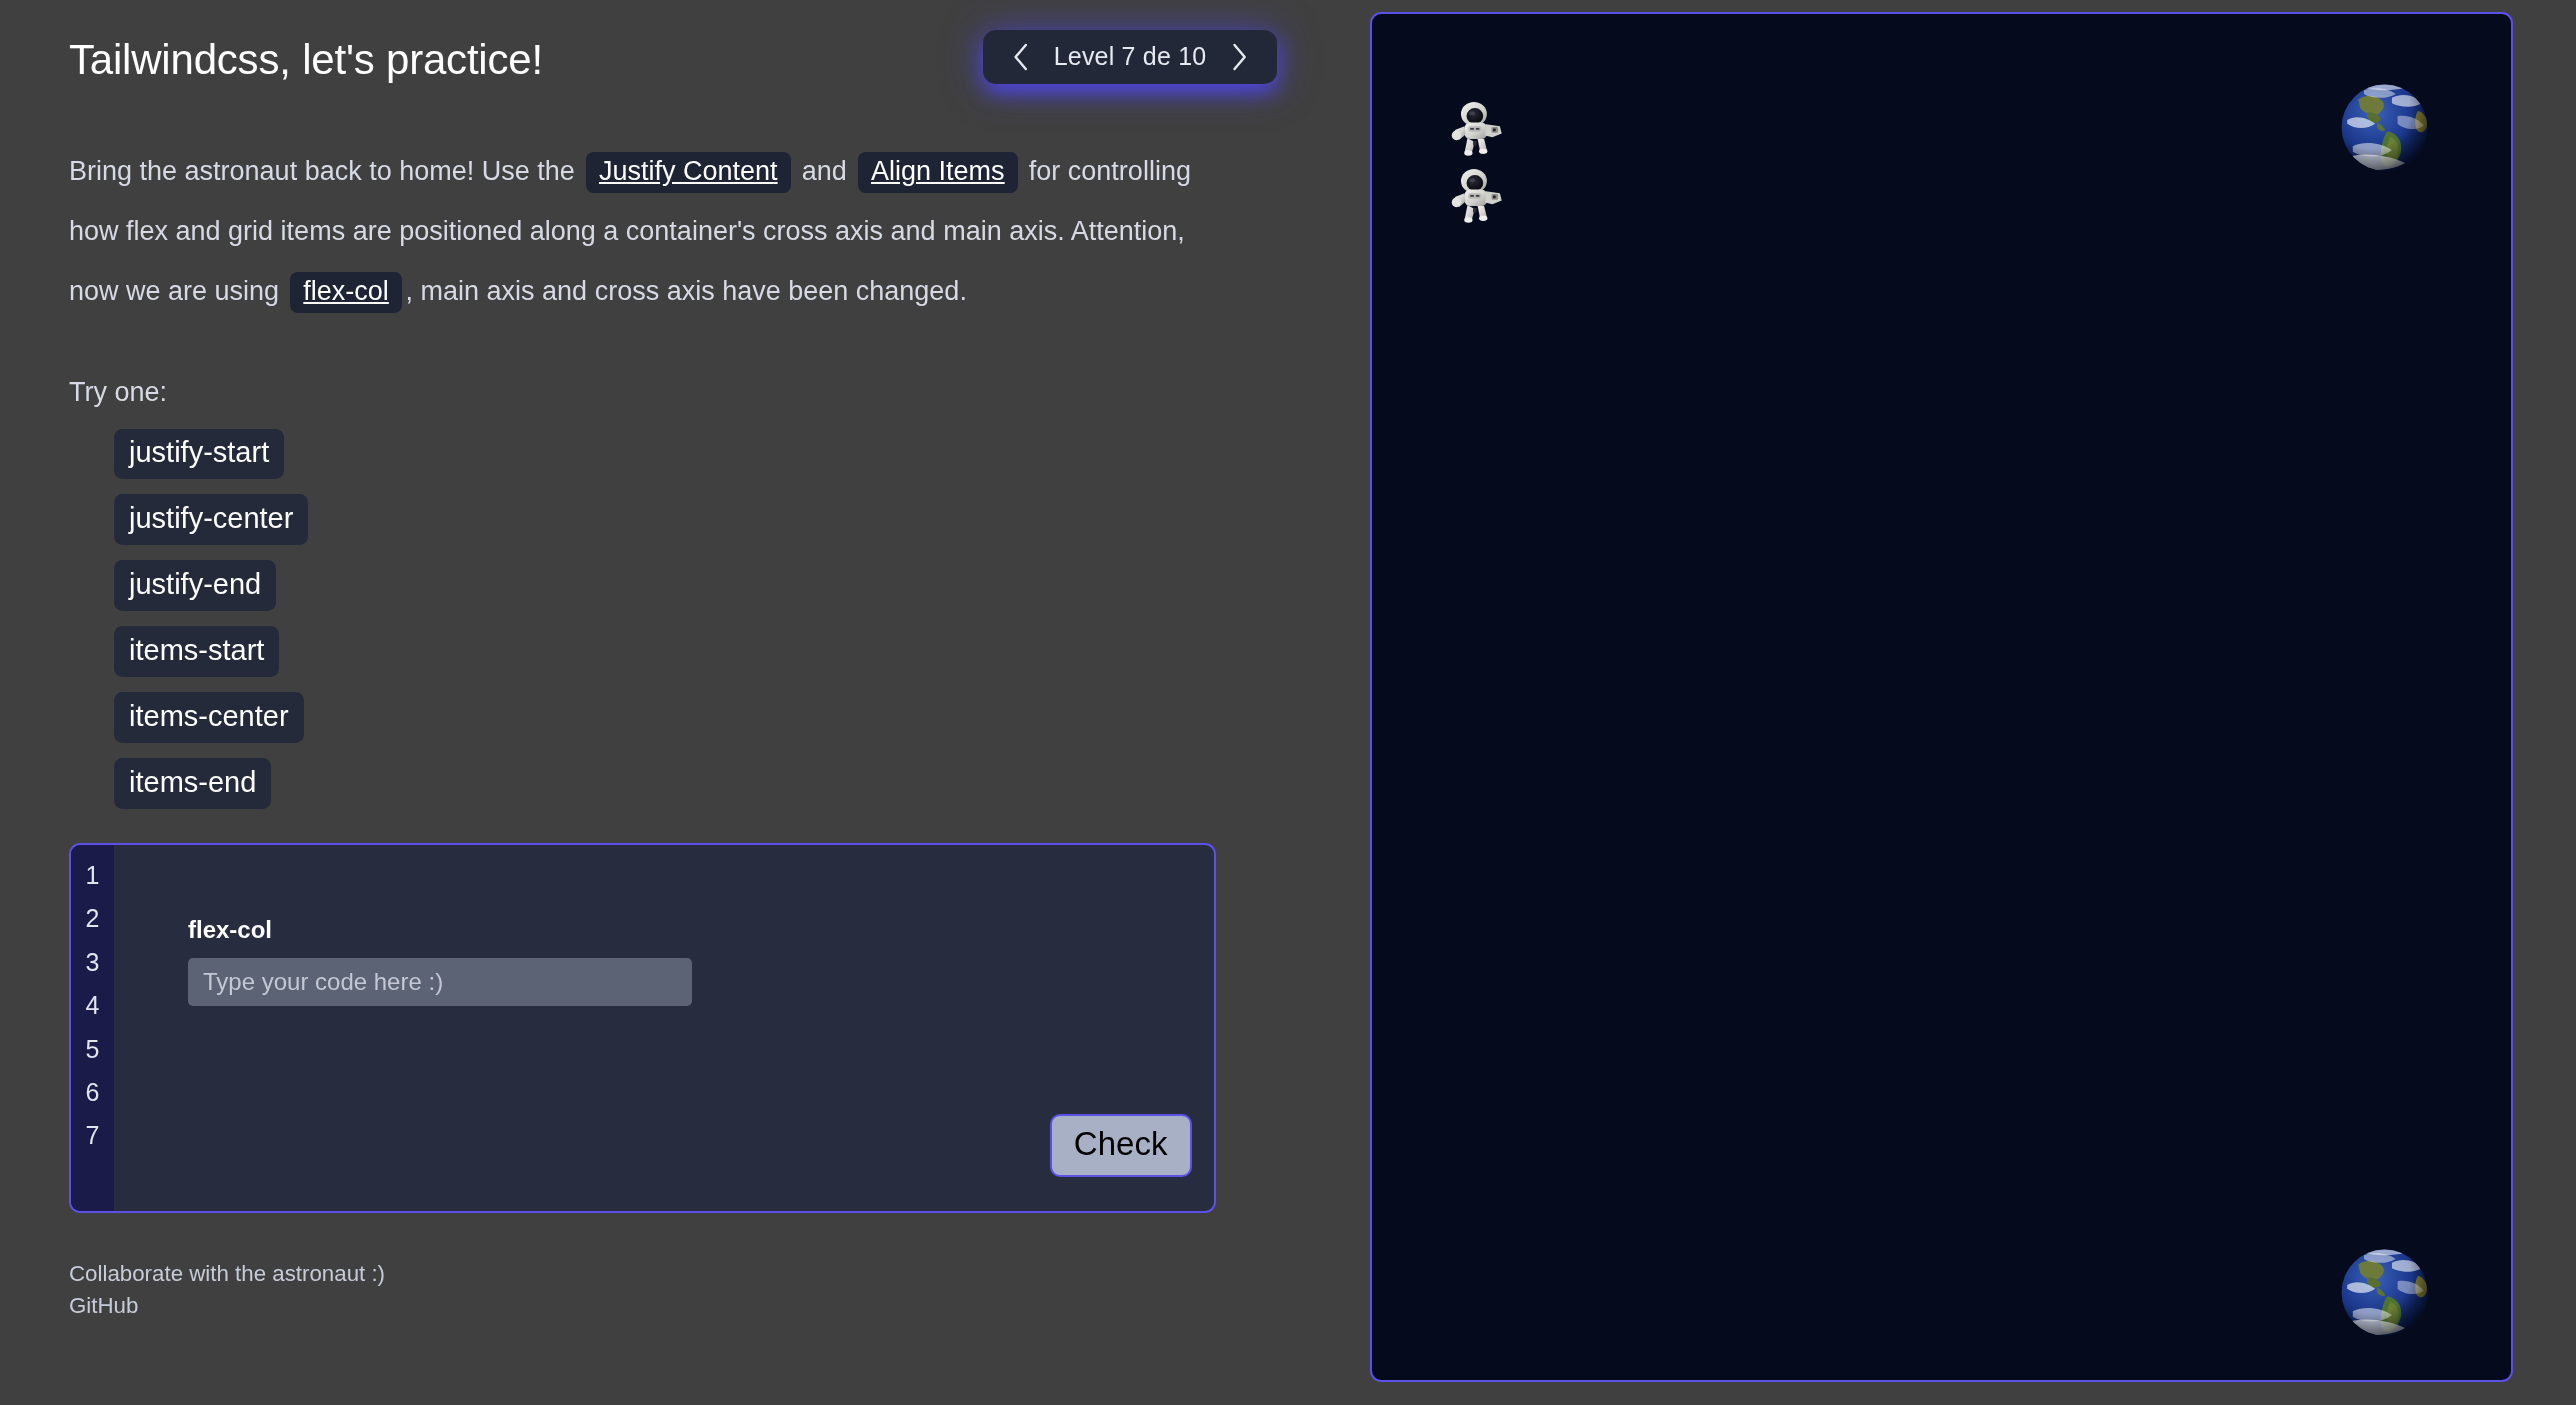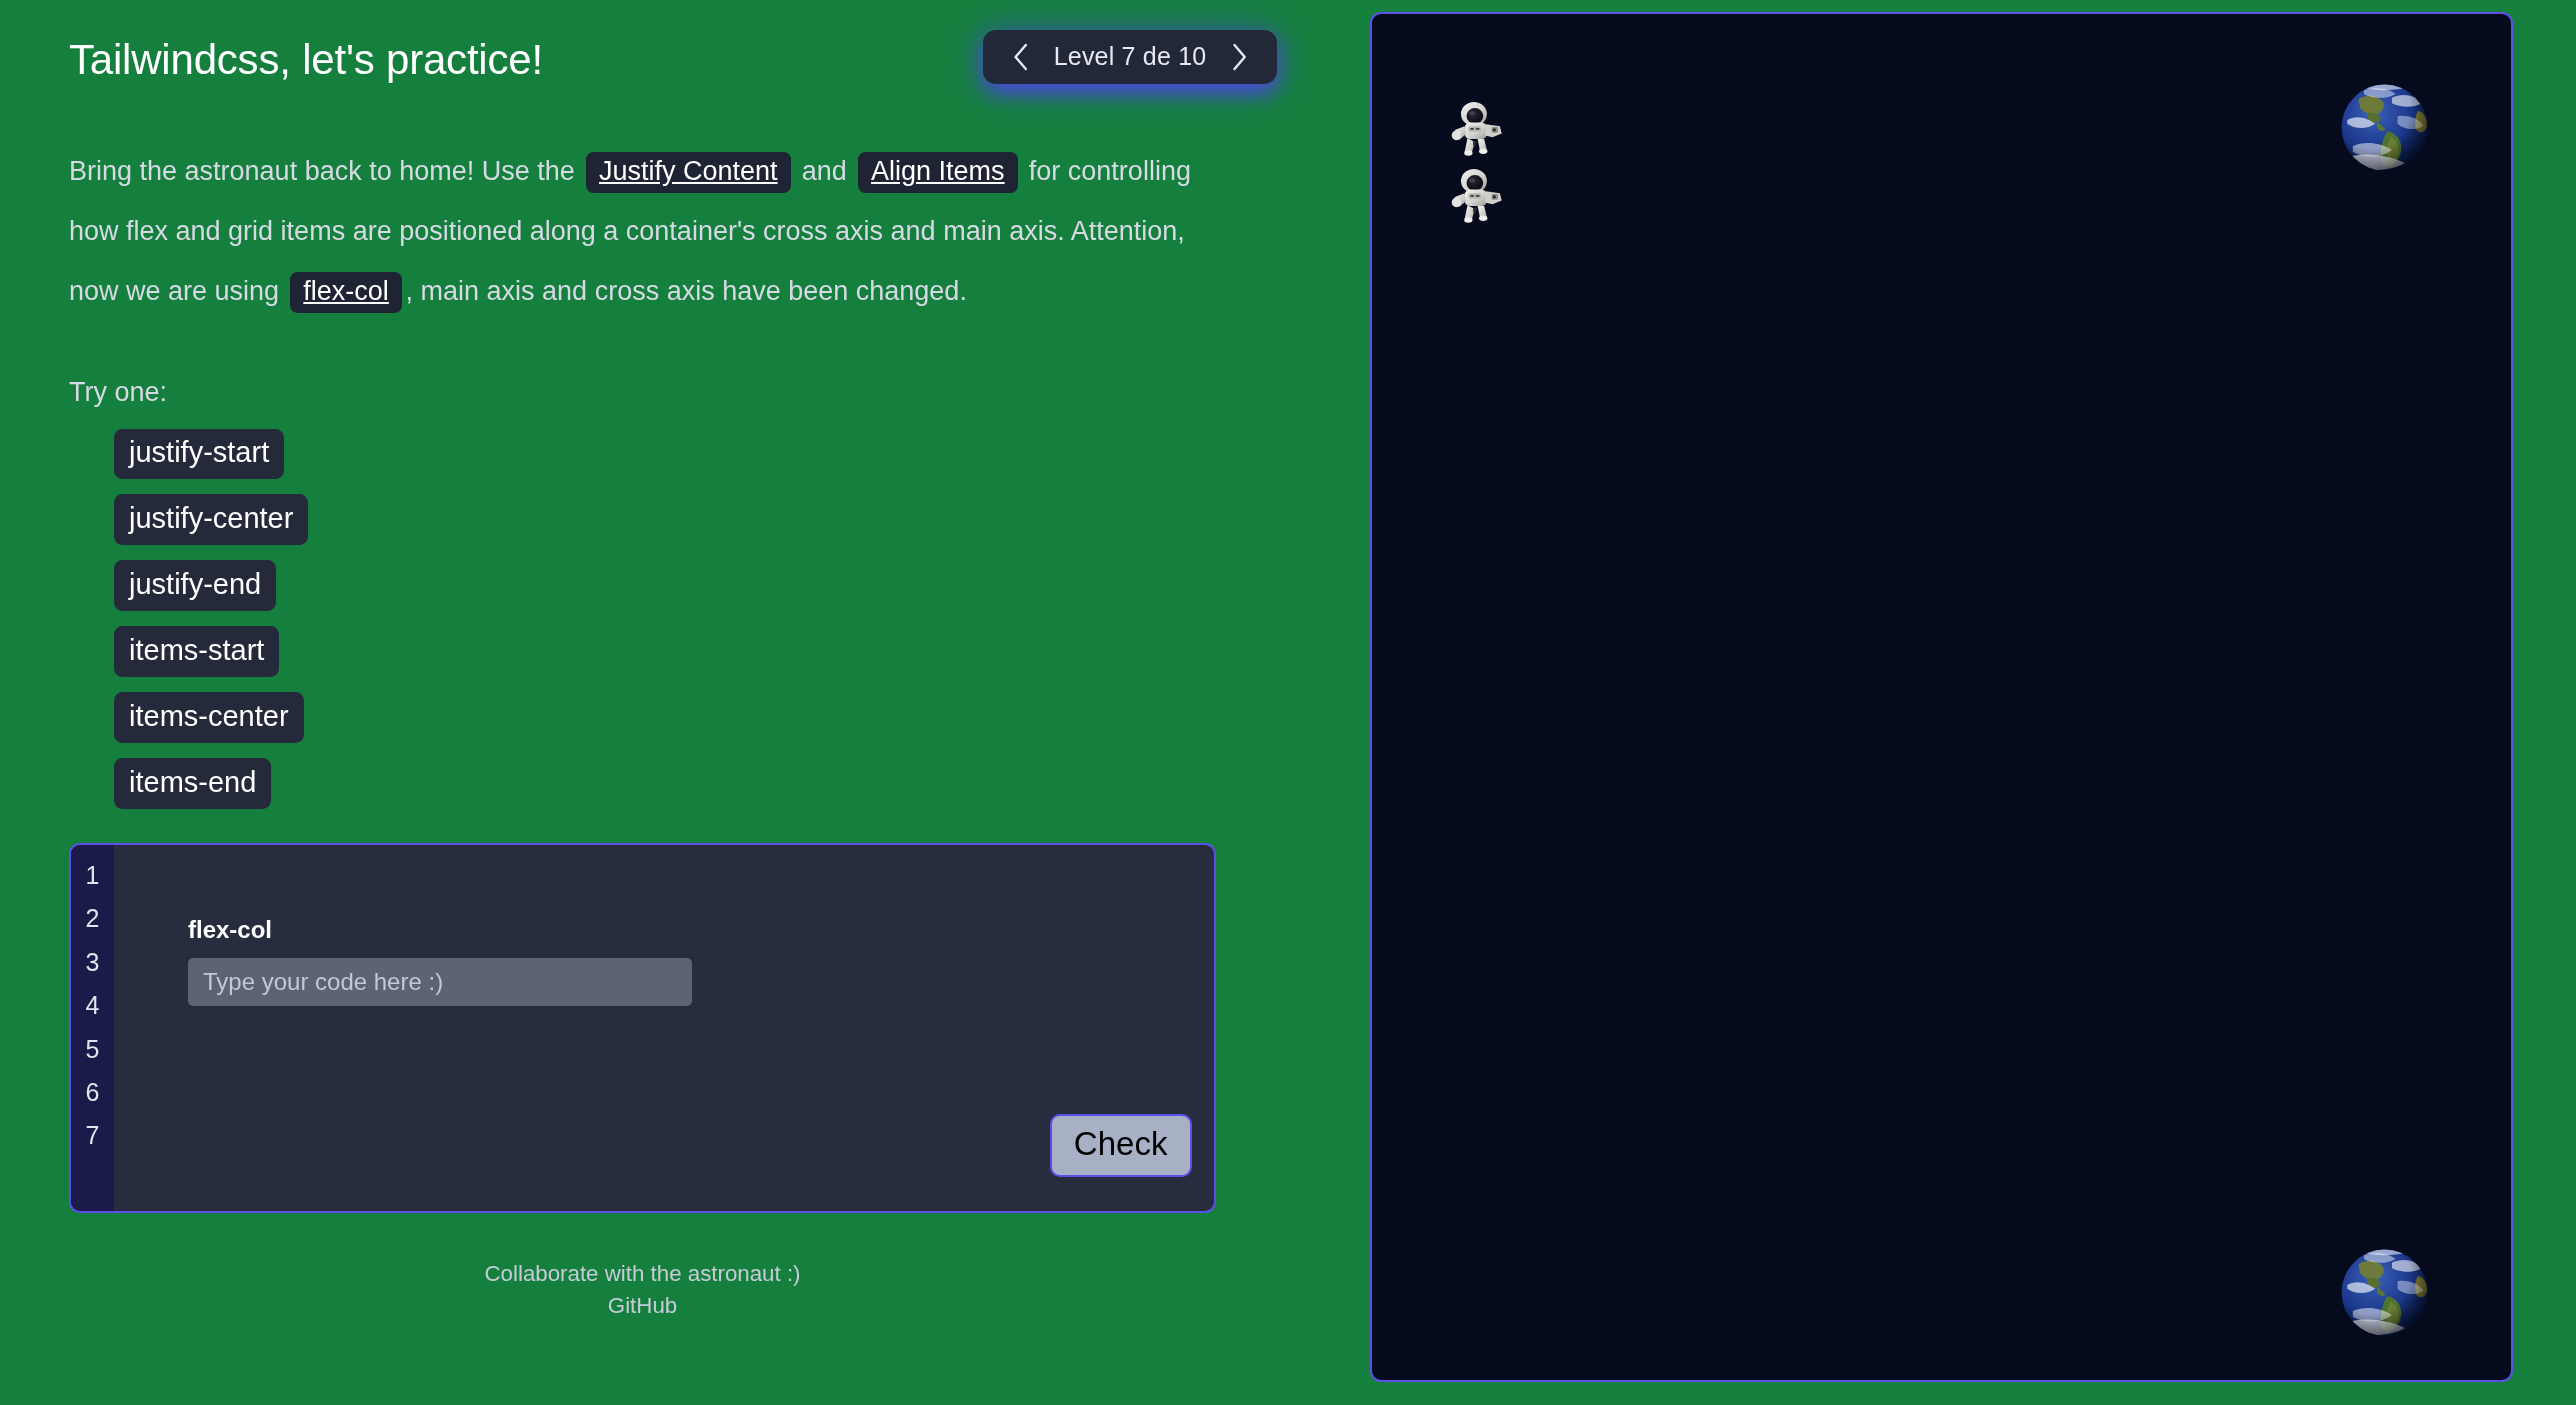--- a/index.html
+++ b/index.html
@@ -10,21 +10,21 @@
     background: #060a17;
     font-family: "Liberation Sans", sans-serif;
     overflow: hidden;
   }
 
   .page {
     position: relative;
     width: 2576px;
     height: 1405px;
     display: flex;
-    background: #15803d;
+    background: #404040;
   }
 
   
   .left-panel {
     position: relative;
     width: 1368px;
     height: 1405px;
     padding: 28px 56px 0 69px;
   }
 
@@ -185,21 +185,20 @@
     font-family: "Liberation Sans", sans-serif;
     font-size: 33px;
     padding: 9.3px 22.3px 12px 22.3px;
     cursor: pointer;
   }
 
   
   .footer {
     margin-top: 45px;
     width: 1147px;
-    text-align: center;
     font-size: 22.3px;
     line-height: 32px;
     color: #c6cbd8;
   }
   .footer .gh-link {
     color: #c6cbd8;
     text-decoration: none;
     cursor: pointer;
     margin-top: 9px;
   }

